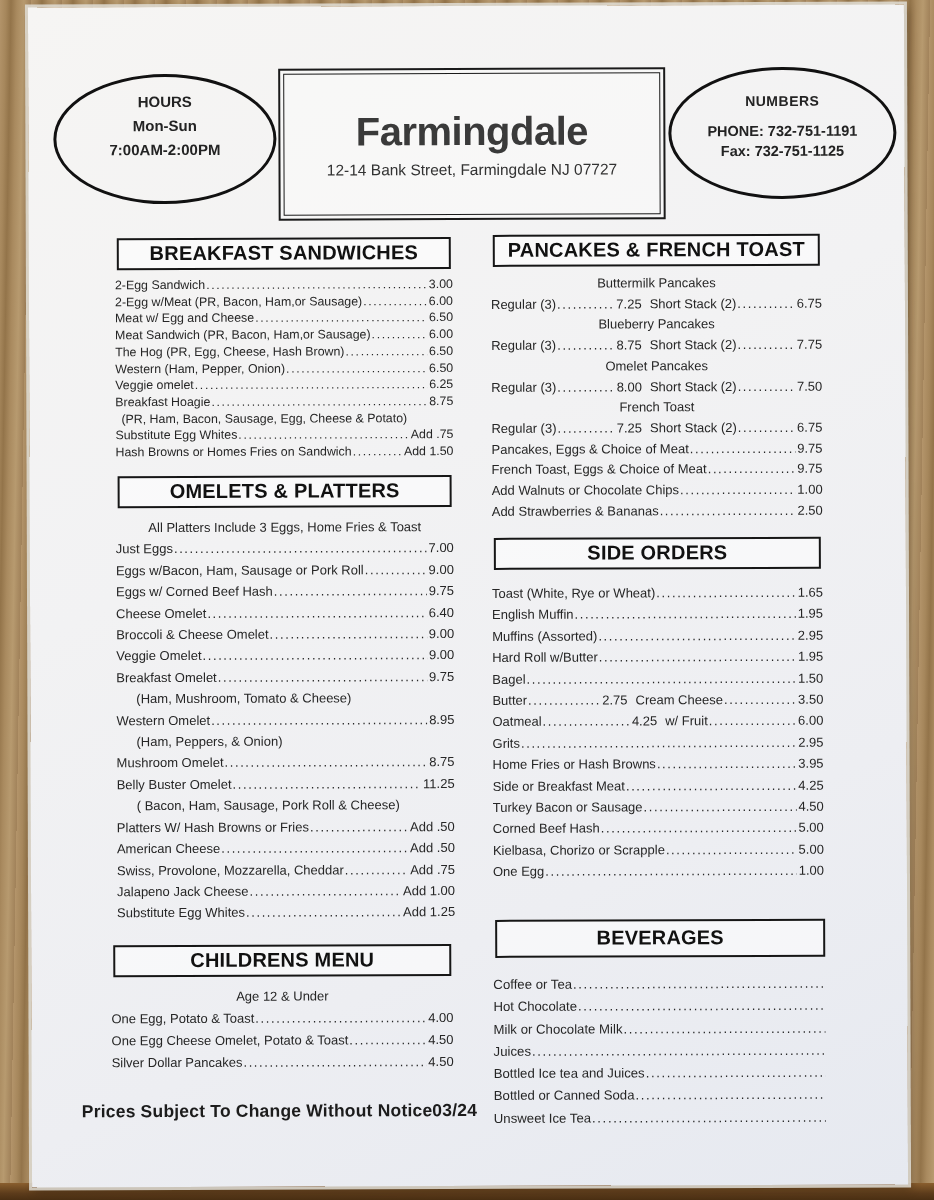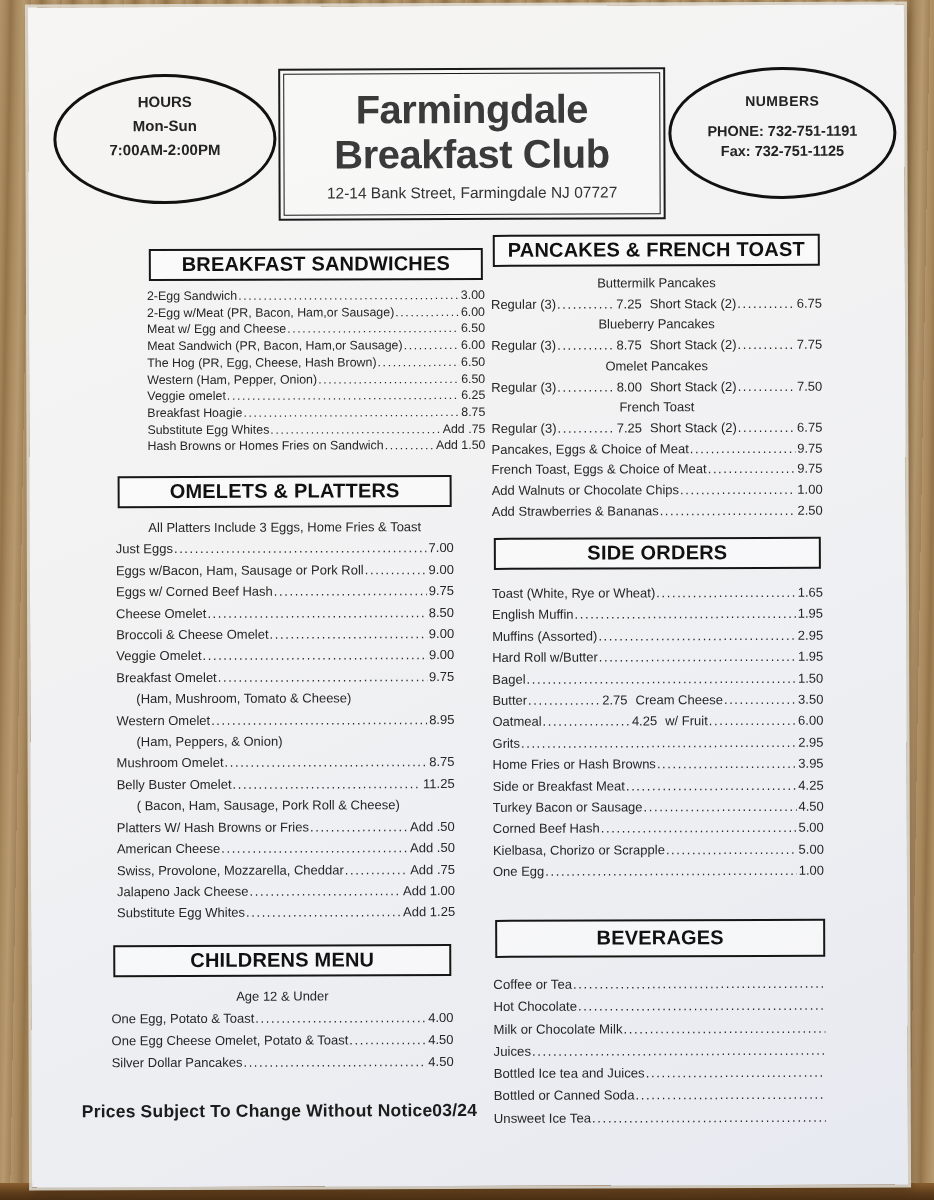--- a/index.html
+++ b/index.html
@@ -51,21 +51,21 @@
   .items{margin:0 2px;}
   .row{display:flex;align-items:baseline;min-width:0;}
   .iname{white-space:nowrap;}
   .leader{flex:1 1 auto;min-width:6px;overflow:hidden;white-space:nowrap;letter-spacing:1.6px;margin:0 2px 0 1px;}
   .l1{flex:1.3 1 auto;}
   .price{white-space:nowrap;}
   .gap{flex:0 0 8px;}
   .row.sub{display:block;padding-left:20px;}
   .row.note{display:block;text-align:center;}
   
-  #sec-0{left:84px;top:242px;width:342px;margin-left:32px;}
+  #sec-0{left:84px;top:231px;width:342px;}
   #sec-0 .items{margin-top:7px;font-size:12.4px;line-height:16.7px;}
   #sec-0 .row.sub{padding-left:6px;}
   #sec-1{left:84px;top:469px;width:342px;}
   #sec-1 .items{margin-top:9px;font-size:13px;line-height:21.4px;}
   #sec-2{left:78px;top:938px;width:346px;}
   #sec-2 .items{margin-top:9px;font-size:13px;line-height:22px;}
   #sec-3{left:460px;top:229px;width:335px;}
   #sec-3 .items{margin-top:7px;font-size:13px;line-height:20.7px;}
   #sec-4{left:460px;top:532px;width:335px;}
   #sec-4 .items{margin-top:13px;font-size:13px;line-height:21.4px;}
@@ -86,21 +86,20 @@
 
   <div class="oval oval-hours">
     <div class="oval-title">HOURS</div>
     <div>Mon-Sun</div>
     <div>7:00AM-2:00PM</div>
   </div>
 
   <div class="titlebox">
     <div class="titlebox-inner">
       <div class="main-title">Farmingdale</div>
-      <div class="main-title">Breakfast Club</div>
       <div class="address">12-14 Bank Street, Farmingdale NJ 07727</div>
     </div>
   </div>
 
   <div class="oval oval-numbers">
     <div class="oval-title">NUMBERS</div>
     <div class="num-line">PHONE: 732-751-1191</div>
     <div class="num-line">Fax: 732-751-1125</div>
   </div>
 
@@ -140,20 +139,21 @@
         <div class="row priced">
           <span class="iname">Veggie omelet</span>
           <span class="leader">............................................................................................................................................................................................................................</span>
           <span class="price">6.25</span>
         </div>
         <div class="row priced">
           <span class="iname">Breakfast Hoagie</span>
           <span class="leader">............................................................................................................................................................................................................................</span>
           <span class="price">8.75</span>
         </div>
+        <div class="row sub"><span class="iname">(PR, Ham, Bacon, Sausage, Egg, Cheese &amp; Potato)</span></div>
         <div class="row priced">
           <span class="iname">Substitute Egg Whites</span>
           <span class="leader">............................................................................................................................................................................................................................</span>
           <span class="price">Add .75</span>
         </div>
         <div class="row priced">
           <span class="iname">Hash Browns or Homes Fries on Sandwich</span>
           <span class="leader">............................................................................................................................................................................................................................</span>
           <span class="price">Add 1.50</span>
         </div>
@@ -175,21 +175,21 @@
           <span class="price">9.00</span>
         </div>
         <div class="row priced">
           <span class="iname">Eggs w/ Corned Beef Hash</span>
           <span class="leader">............................................................................................................................................................................................................................</span>
           <span class="price">9.75</span>
         </div>
         <div class="row priced">
           <span class="iname">Cheese Omelet</span>
           <span class="leader">............................................................................................................................................................................................................................</span>
-          <span class="price">8.50</span>
+          <span class="price">6.40</span>
         </div>
         <div class="row priced">
           <span class="iname">Broccoli &amp; Cheese Omelet</span>
           <span class="leader">............................................................................................................................................................................................................................</span>
           <span class="price">9.00</span>
         </div>
         <div class="row priced">
           <span class="iname">Veggie Omelet</span>
           <span class="leader">............................................................................................................................................................................................................................</span>
           <span class="price">9.00</span>

